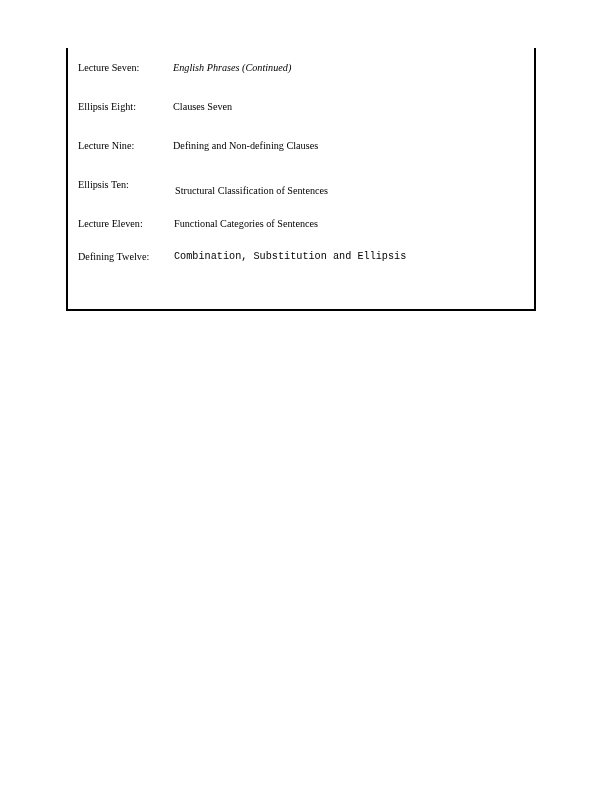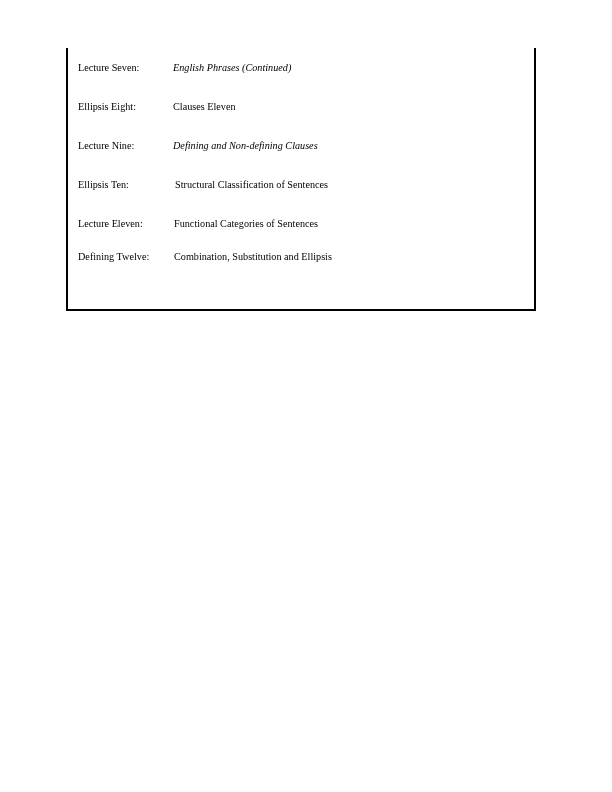--- a/index.html
+++ b/index.html
@@ -55,37 +55,37 @@
 <div class="page">
   <div class="box">
 
     <div class="row" style="top:14px;">
       <span class="label">Lecture Seven:</span>
       <span class="title" style="left:105px;font-style:italic;">English Phrases (Continued)</span>
     </div>
 
     <div class="row" style="top:53px;">
       <span class="label">Ellipsis Eight:</span>
-      <span class="title" style="left:105px;">Clauses Eleven</span>
+      <span class="title" style="left:105px;">Clauses Seven</span>
     </div>
 
     <div class="row" style="top:92px;">
       <span class="label">Lecture Nine:</span>
-      <span class="title" style="left:105px;font-style:italic;">Defining and Non-defining Clauses</span>
+      <span class="title" style="left:105px;">Defining and Non-defining Clauses</span>
     </div>
 
     <div class="row" style="top:131px;">
       <span class="label">Ellipsis Ten:</span>
-      <span class="title" style="left:107px;">Structural Classification of Sentences</span>
+      <span class="title" style="left:107px;margin-top:6px;">Structural Classification of Sentences</span>
     </div>
 
     <div class="row" style="top:170px;">
       <span class="label">Lecture Eleven:</span>
       <span class="title" style="left:106px;">Functional Categories of Sentences</span>
     </div>
 
     <div class="row" style="top:203px;">
       <span class="label">Defining Twelve:</span>
-      <span class="title" style="left:106px;">Combination, Substitution and Ellipsis</span>
+      <span class="title" style="left:106px;font-family:Liberation Mono, monospace;">Combination, Substitution and Ellipsis</span>
     </div>
 
   </div>
 </div>
 
 </body></html>

